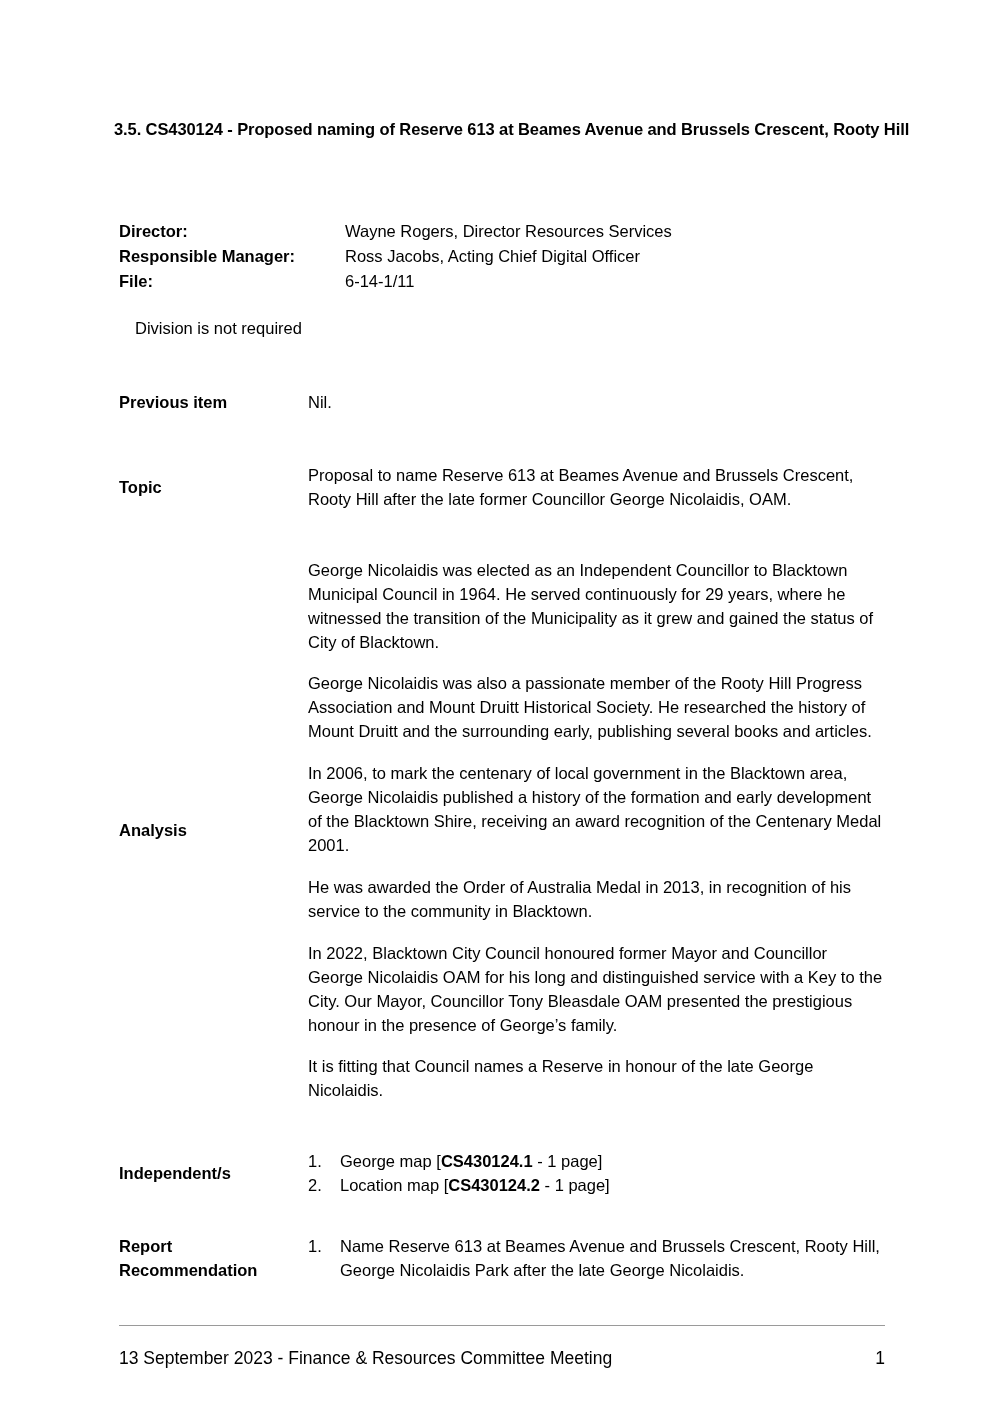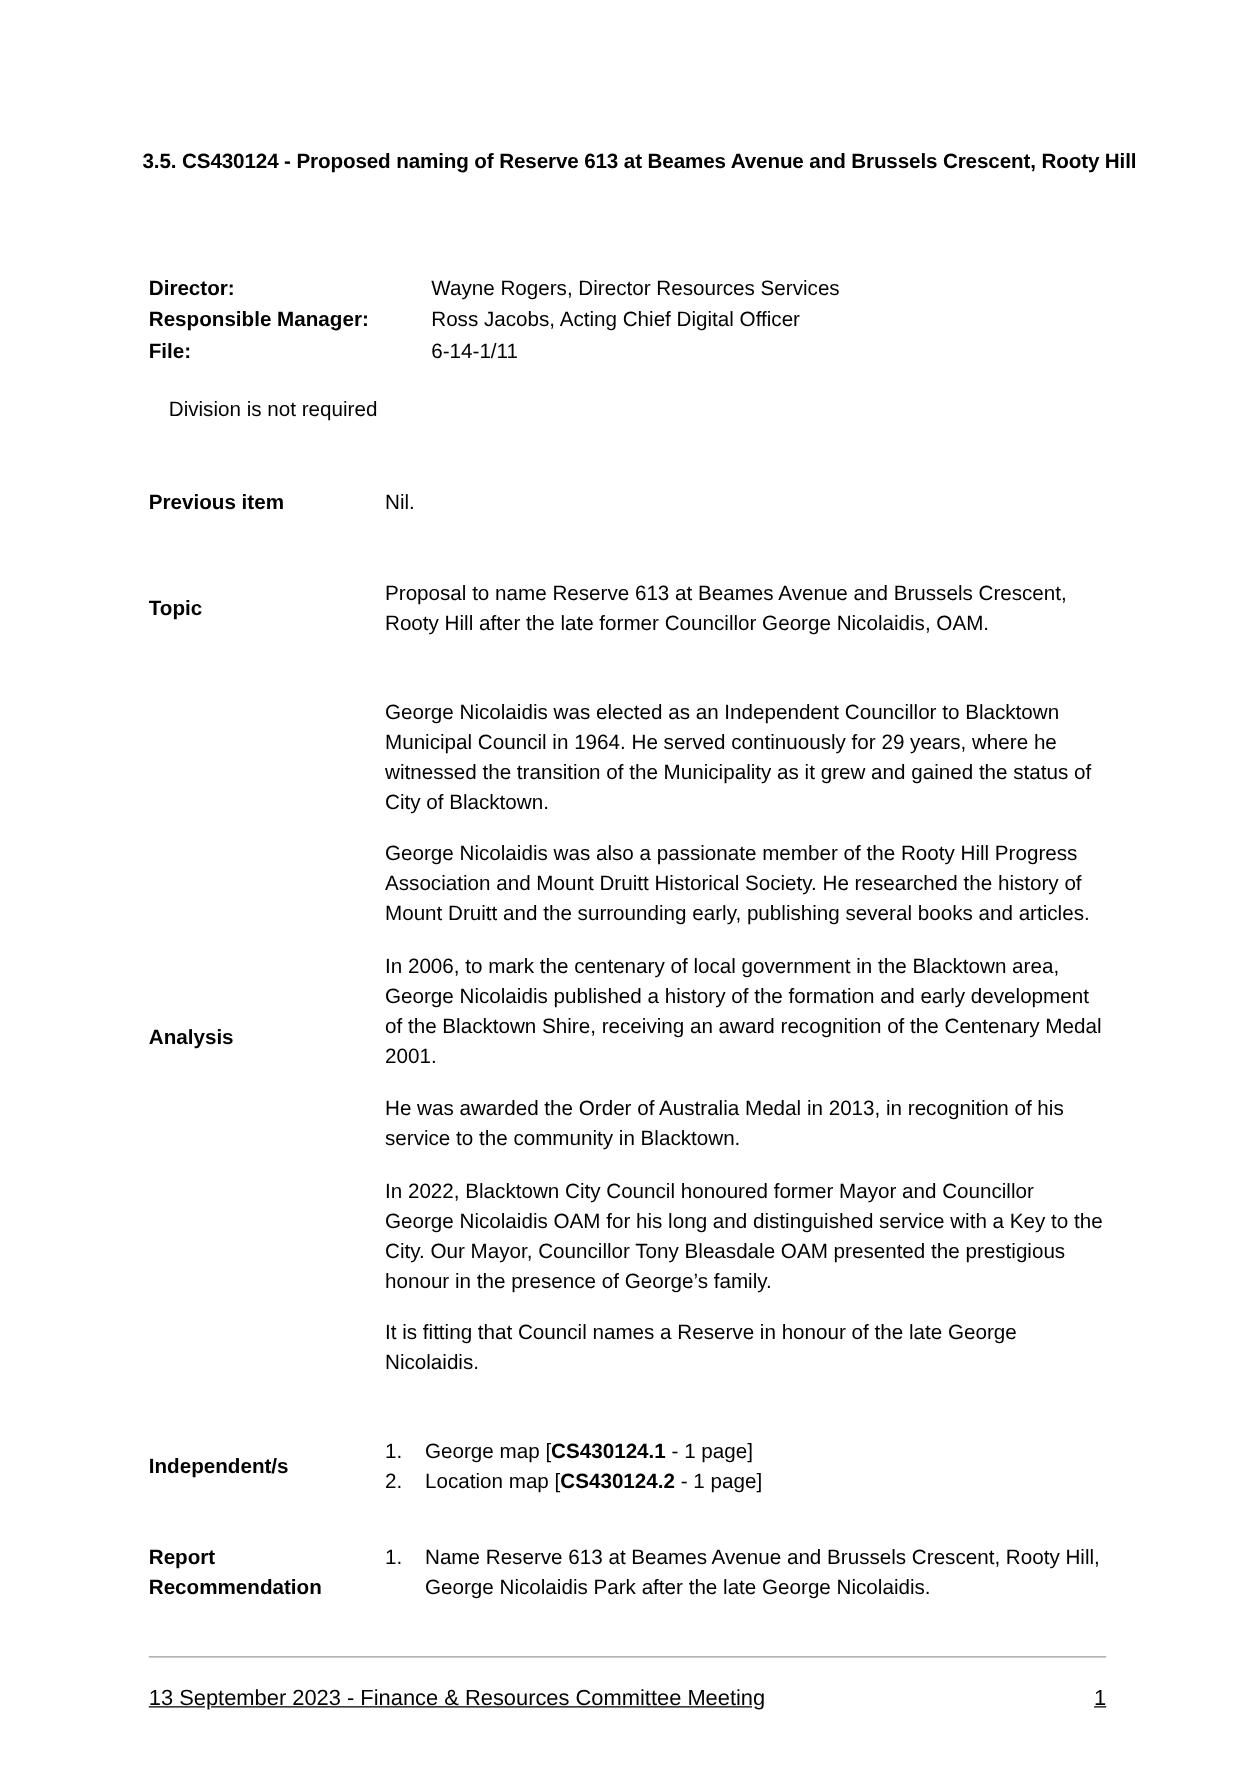--- a/index.html
+++ b/index.html
@@ -134,21 +134,20 @@
   }
   .footer {
     position: absolute;
     left: 119px;
     top: 1348px;
     width: 766px;
     font-size: 17.5px;
     display: flex;
     justify-content: space-between;
     align-items: baseline;
-    text-decoration: underline;
   }
   .footer-left { white-space: nowrap; }
   .footer-right { white-space: nowrap; }
 </style>
 </head>
 <body>
 
 <div class="page">
 
   <div class="doc-heading">3.5. CS430124 - Proposed naming of Reserve 613 at Beames Avenue and Brussels Crescent, Rooty Hill</div>

